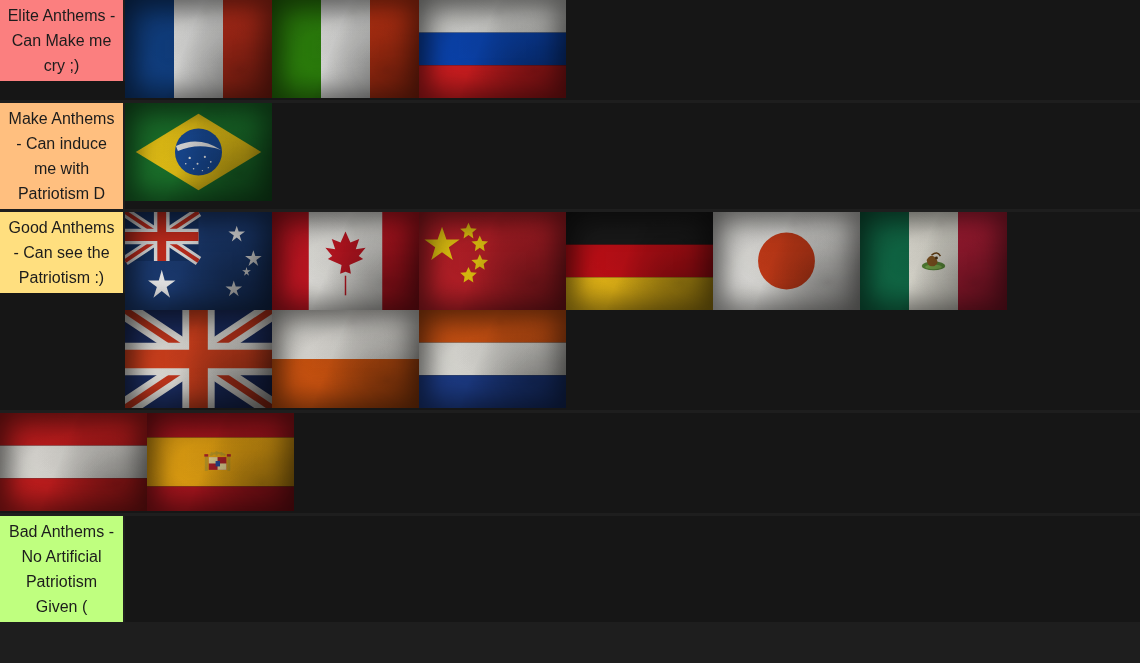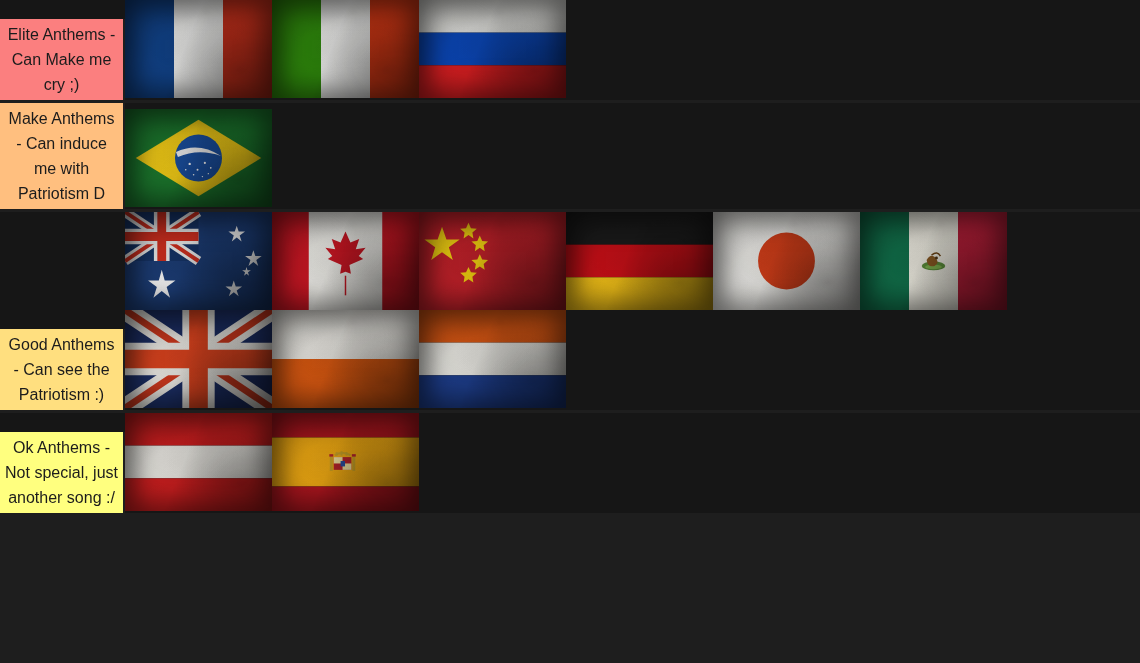--- a/index.html
+++ b/index.html
@@ -35,21 +35,21 @@
   }
 
   
   #tierlist {
     position: absolute; left: 0; top: 0;
     width: 1140px;
     background: #1e1e1e;
   }
   .tier-row {
     display: flex;
-    align-items: flex-end;
+    align-items: flex-start;
     width: 1140px;
     border-bottom: 3px solid #1e1e1e;
     background: #161616;
   }
   .tier-label {
     flex: 0 0 125px;
     width: 125px;
     display: flex; align-items: center; justify-content: center;
     text-align: center;
     color: #1c1c1c;
@@ -175,21 +175,21 @@
                 <circle cx="124" cy="124" r="1.5"></circle>
                 <circle cx="170" cy="132" r="1.4"></circle>
               </g>
             </svg>
             <span class="grain"></span>
             <span class="vignette"></span>
           </div>
         </div>
       </div>
       <div class="tier-row">
-        <div class="tier-label" style="background: rgb(255, 223, 127); margin-top: 27px;">
+        <div class="tier-label" style="background: rgb(255, 223, 127);">
           <span>Good Anthems - Can see the Patriotism :)</span>
         </div>
         <div class="tier-items" style="min-height: 198px;">
           <div class="flag" title="Australia">
             <svg viewBox="0 0 300 200" preserveAspectRatio="none">
               <rect width="300" height="200" fill="#1d3f7a"></rect>
      <g>
                 <rect width="150" height="100" fill="#16356a"></rect>
      <path d="M0 0 L150 100 M150 0 L0 100" stroke="#f2f2f2" stroke-width="20"></path>
      <path d="M0 0 L150 100 M150 0 L0 100" stroke="#d63020" stroke-width="8"></path>
@@ -289,23 +289,20 @@
               <rect width="300" height="66.6" y="0" fill="#e05a14"></rect>
               <rect width="300" height="66.7" y="66.6" fill="#f0efe9"></rect>
               <rect width="300" height="66.7" y="133.3" fill="#1e3f8f"></rect>
             </svg>
             <span class="grain"></span>
             <span class="vignette"></span>
           </div>
         </div>
       </div>
       <div class="tier-row">
-        <div class="tier-label" style="background: rgb(255, 255, 127);">
-          <span>Ok Anthems - Not special, just another song  :/</span>
-        </div>
         <div class="tier-items" style="min-height: 100px;">
           <div class="flag" title="Austria">
             <svg viewBox="0 0 300 200" preserveAspectRatio="none">
               <rect width="300" height="66.6" y="0" fill="#d21f20"></rect>
               <rect width="300" height="66.7" y="66.6" fill="#f0eee8"></rect>
               <rect width="300" height="66.7" y="133.3" fill="#d21f20"></rect>
             </svg>
             <span class="grain"></span>
             <span class="vignette"></span>
           </div>
@@ -329,15 +326,21 @@
        <rect x="46" y="12" width="6" height="30" fill="#c9a227"></rect>
        <rect x="-1" y="8" width="8" height="5" fill="#b8232b"></rect>
        <rect x="45" y="8" width="8" height="5" fill="#b8232b"></rect>
      </g>
             </svg>
             <span class="grain"></span>
             <span class="vignette"></span>
           </div>
         </div>
       </div>
+      <div class="tier-row">
+        <div class="tier-label" style="background: rgb(191, 255, 127);">
+          <span>Bad Anthems - No Artificial Patriotism Given  (</span>
+        </div>
+        <div class="tier-items" style="min-height: 100px;"></div>
+      </div>
     </div>
 
 </div>
 
 </body></html>

